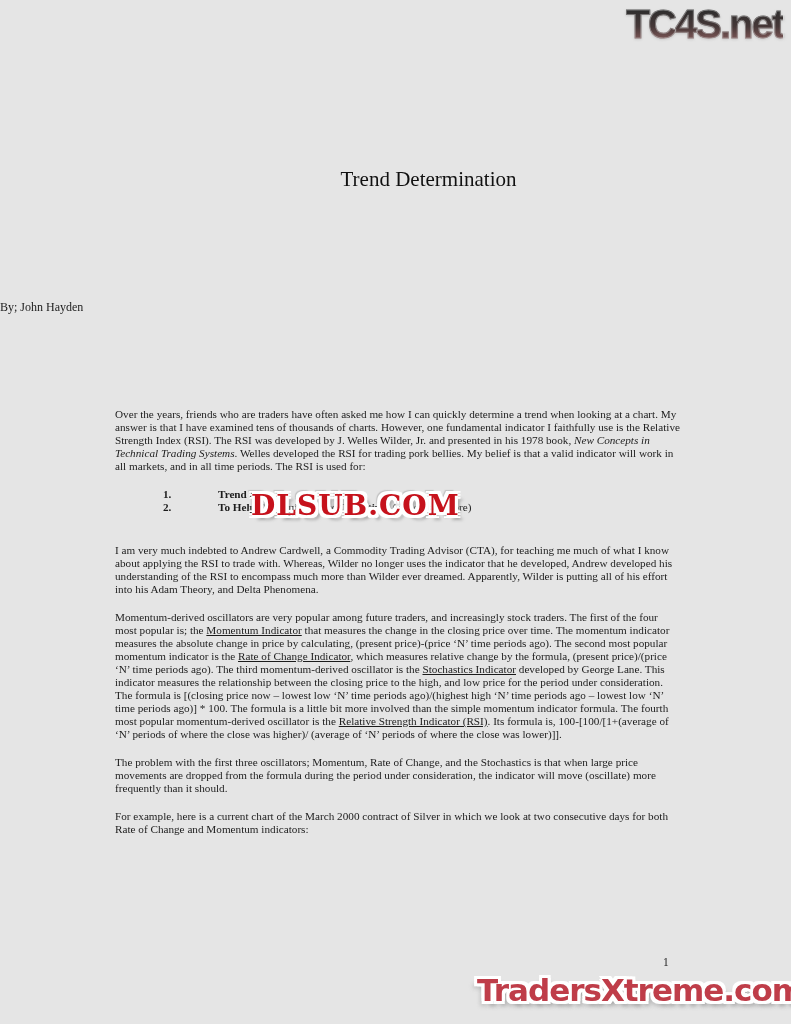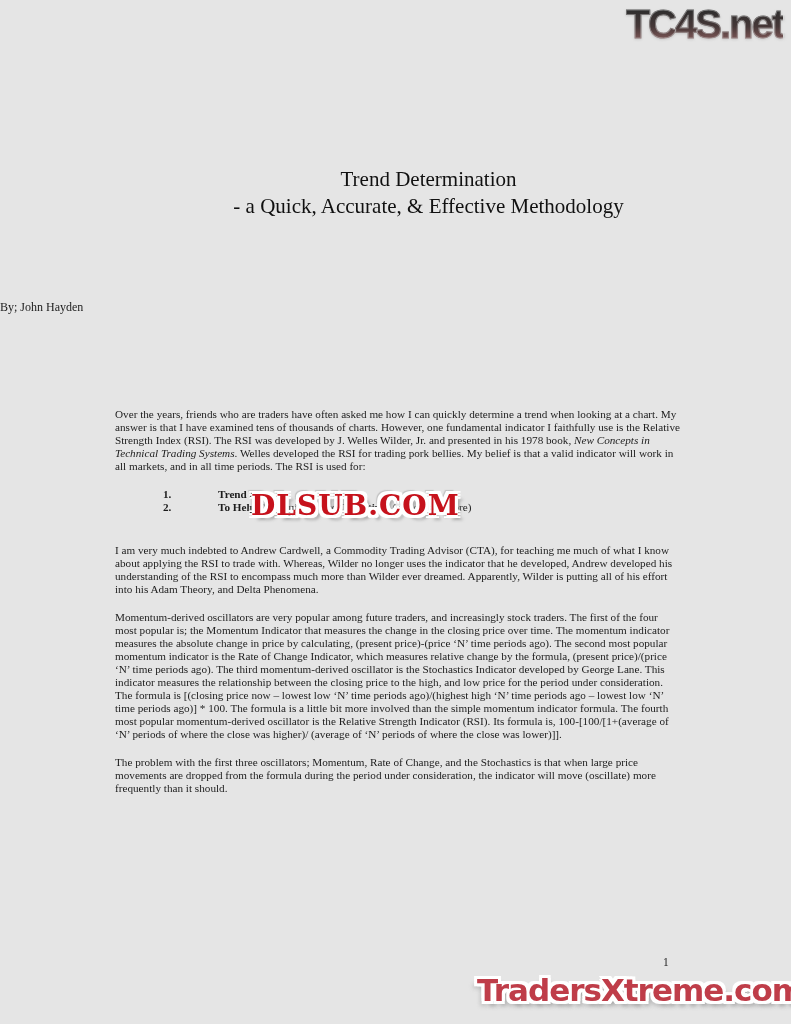--- a/index.html
+++ b/index.html
@@ -65,21 +65,21 @@
     position: absolute;
     top: 408px;
     left: 115px;
     width: 566px;
     font-size: 11.2px;
     line-height: 13px;
     text-align: left;
   }
   .body-text p { margin: 0 0 15px 0; }
   .seg-italic { font-style: italic; }
-  .seg-underline { }
+  .seg-underline { text-decoration: underline; }
   .seg-bold { font-weight: bold; }
 
   
   .doc-list { margin: 0 0 30px 0; }
   .doc-list-item { display: flex; }
   .doc-list-num {
     flex: 0 0 55px;
     margin-left: 48px;
     font-weight: bold;
   }
@@ -132,21 +132,20 @@
 </style>
 </head>
 <body>
 
 <div class="page">
 
   <div class="top-logo">TC4S.net</div>
 
   <h1 class="title">
     <span>Trend Determination</span><br>
-    <span>- a Quick, Accurate, &amp; Effective Methodology</span>
   </h1>
 
   <div class="byline">By; John Hayden</div>
 
   <div class="body-text">
 
     <p><span>Over the years, friends who are traders have often asked me how I can quickly determine a trend when looking at a chart. My answer is that I have examined tens of thousands of charts. However, one fundamental indicator I faithfully use is the Relative Strength Index (RSI). The RSI was developed by J. Welles Wilder, Jr. and presented in his 1978 book, </span><span class="seg-italic">New Concepts in Technical Trading Systems</span><span>. Welles developed the RSI for trading pork bellies. My belief is that a valid indicator will work in all markets, and in all time periods.  The RSI is used for:</span></p>
 
     <div class="doc-list">
       <div class="doc-list-item">
@@ -158,20 +157,21 @@
         <span class="doc-list-text"><span class="seg-bold">To Help Determine Price Objectives</span><span> (not closing here)</span></span>
       </div>
     </div>
 
     <p><span>I am very much indebted to Andrew Cardwell, a Commodity Trading Advisor (CTA), for teaching me much of what I know about applying the RSI to trade with. Whereas, Wilder no longer uses the indicator that he developed, Andrew developed his understanding of the RSI to encompass much more than Wilder ever dreamed. Apparently, Wilder is putting all of his effort into his Adam Theory, and Delta Phenomena.</span></p>
 
     <p><span>Momentum-derived oscillators are very popular among future traders, and increasingly stock traders. The first of the four most popular is; the </span><span class="seg-underline">Momentum Indicator</span><span> that measures the change in the closing price over time. The momentum indicator measures the absolute change in price by calculating,  (present price)-(price ‘N’ time periods ago). The second most popular momentum indicator is the </span><span class="seg-underline">Rate of Change Indicator</span><span>, which measures relative change by the formula, (present price)/(price ‘N’ time periods ago). The third momentum-derived oscillator is the </span><span class="seg-underline">Stochastics Indicator</span><span> developed by George Lane. This indicator measures the relationship between the closing price to the high, and low price for the period under consideration. The formula is [(closing price now – lowest low ‘N’ time periods ago)/(highest high ‘N’ time periods ago – lowest low ‘N’ time periods ago)] * 100. The formula is a little bit more involved than the simple momentum indicator formula. The fourth most popular momentum-derived oscillator is the </span><span class="seg-underline">Relative Strength Indicator (RSI)</span><span>. Its formula is, 100-[100/[1+(average of ‘N’ periods of where the close was higher)/ (average of ‘N’ periods of where the close was lower)]].</span></p>
 
     <p><span>The problem with the first three oscillators; Momentum, Rate of Change, and the Stochastics is that when large price movements are dropped from the formula during the period under consideration, the indicator will move (oscillate) more frequently than it should.</span></p>
 
+    <p><span>For example, here is a current chart of the March 2000 contract of Silver in which we look at two consecutive days for both Rate of Change and Momentum indicators:</span></p>
 
   </div>
 
   <div class="watermark">DLSUB.COM</div>
 
   <div class="page-number">1</div>
 
   <div class="bottom-logo">TradersXtreme.com</div>
 
 </div>

